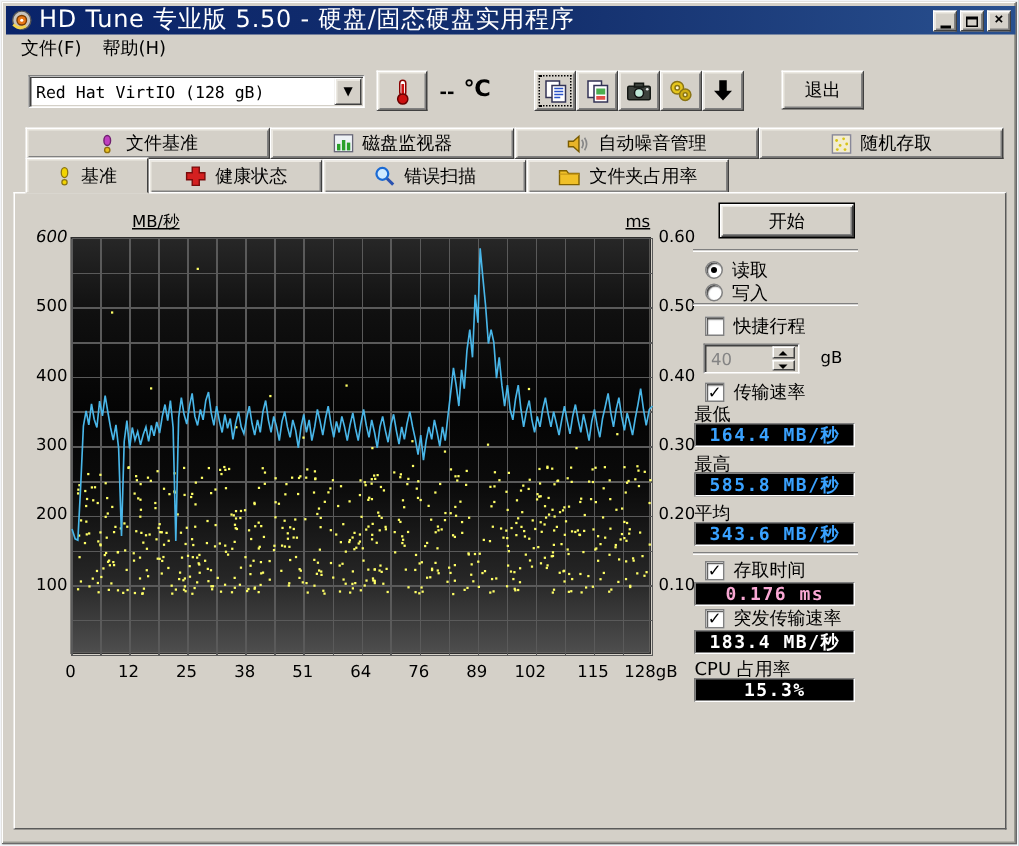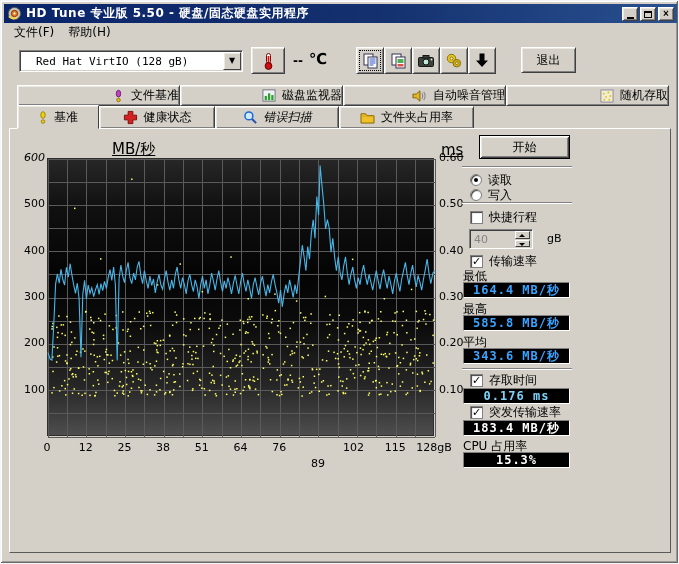--- a/index.html
+++ b/index.html
@@ -6,72 +6,72 @@
   html,body { width:679px; height:564px; overflow:hidden; background:#c8d0dc; }
   body { font-family:"DejaVu Sans", sans-serif; font-size:12px; color:#000; }
 
   .window { position:relative; width:679px; height:564px; background:#d4d0c8;
             border:1px solid #f2f4f8; box-shadow: inset -1px -1px 0 #6a6a6a, inset 1px 1px 0 #ffffff, inset -2px -2px 0 #9a9a92; }
 
   
   .titlebar { position:absolute; left:3px; top:3px; width:673px; height:19px;
               background:linear-gradient(90deg,#0a246a 0%,#14306e 55%,#29508f 100%);
               display:flex; align-items:center; padding:0 3px; gap:4px; }
-  .title-text { color:#fff; font-weight:bold; font-size:12px; white-space:nowrap; overflow:hidden; flex:1; letter-spacing:0.5px; }
+  .title-text { color:#fff; font-weight:normal; font-size:16px; white-space:nowrap; overflow:hidden; flex:1; letter-spacing:0.5px; }
   .winbtns { display:flex; gap:2px; }
   .winbtn { width:16px; height:14px; background:#d4d0c8; border:1px solid;
             border-color:#fff #404040 #404040 #fff; box-shadow:inset 1px 1px 0 #ece9e2, inset -1px -1px 0 #808080;
             font-size:9px; line-height:11px; text-align:center; font-weight:bold; cursor:default; padding:0; }
   .glyph-min { display:block; width:7px; height:2px; background:#000; margin:8px auto 0; }
   .glyph-max { display:block; width:8px; height:7px; border:1px solid #000; border-top:2px solid #000; margin:2px auto 0; }
   .glyph-close { font-size:10px; line-height:12px; }
 
   
   .menubar { position:absolute; left:3px; top:22px; width:673px; height:19px; display:flex; align-items:center; padding-left:3px; }
   .menu-item { padding:2px 7px; }
 
   
   .toolbar { position:absolute; left:3px; top:41px; width:673px; height:40px; }
   .combo { position:absolute; left:15px; top:8px; width:224px; height:22px; background:#fff;
            border:1px solid; border-color:#808080 #fff #fff #808080; box-shadow:inset 1px 1px 0 #404040, inset -1px -1px 0 #d4d0c8;
            display:flex; align-items:center; }
-  .combo-text { flex:1; font-family:"DejaVu Sans Mono", monospace; font-size:11px; padding:0 16px; white-space:nowrap; overflow:hidden; }
+  .combo-text { flex:1; font-family:"DejaVu Sans Mono", monospace; font-size:11px; padding:0 4px; white-space:nowrap; overflow:hidden; }
   .combo-btn { width:18px; height:18px; margin-right:1px; background:#d4d0c8; border:1px solid; border-color:#fff #404040 #404040 #fff;
                box-shadow:inset 1px 1px 0 #ece9e2; font-size:8px; text-align:center; line-height:16px; color:#000; }
   .tbtn { position:absolute; top:5px; width:28px; height:27px; background:#d4d0c8; border:1px solid;
           border-color:#fff #404040 #404040 #fff; box-shadow:inset 1px 1px 0 #ece9e2, inset -1px -1px 0 #808080;
           display:flex; align-items:center; justify-content:center; padding:0; }
   .tbtn.focused { outline:1px dotted #000; outline-offset:-4px; }
   .temp-val { position:absolute; left:289px; top:12px; font-weight:bold; }
   .temp-unit { position:absolute; left:305px; top:8px; font-weight:bold; font-size:15px; }
   .exit-btn { position:absolute; left:517px; top:5px; width:55px; height:26px; background:#d4d0c8; border:1px solid;
               border-color:#fff #404040 #404040 #fff; box-shadow:inset 1px 1px 0 #ece9e2, inset -1px -1px 0 #808080; font-size:12px; }
 
   
   .tabrow { position:absolute; left:16px; width:652px; display:flex; }
   .tabrow1 { top:84px; height:21px; }
   .tabrow2 { top:105px; height:23px; }
   .tab { background:#d4d0c8; border:1px solid; border-color:#fff #404040 #404040 #fff;
          box-shadow:inset 1px 1px 0 #ece9e2, inset -1px -1px 0 #808080;
          display:flex; align-items:center; justify-content:center; gap:6px; font-size:12px; white-space:nowrap; overflow:hidden; }
-  .tabrow1 .tab { flex:1;justify-content:flex-end; }
+  .tabrow1 .tab { flex:1; }
   .tab.active { border-bottom:1px solid #d4d0c8; box-shadow:inset 1px 1px 0 #ece9e2; height:24px; margin-top:-1px; z-index:4; position:relative; }
-  .t2a{width:82px;} .t2b{width:118px;} .t2c{width:116px;} .t2d{width:124px;font-style:italic;} .t2e{width:135px;} .t2f{width:85px;}
+  .t2a{width:82px;} .t2b{width:118px;} .t2c{width:116px;} .t2d{width:136px;} .t2e{width:135px;} .t2f{width:85px;}
   .tab svg { flex:none; }
 
   
   .content-panel { position:absolute; left:8px; top:127px; width:662px; height:425px; background:#d4d0c8;
                    border:1px solid; border-color:#ffffff #5a5a5a #5a5a5a #ffffff; }
 
   
   .plot { position:absolute; left:46px; top:157px; width:387px; height:278px;
           background:linear-gradient(180deg,#272727 0%,#101010 18%,#040404 42%,#0b0b0b 60%,#262626 82%,#4e4e4e 100%);
           border:1px solid #2e2e2e; }
   .plot svg { position:absolute; left:0; top:0; overflow:visible; }
-  .axis-unit { position:absolute; font-size:15px; text-decoration:underline; color:#000;margin-left:24px; }
+  .axis-unit { position:absolute; font-size:11px; text-decoration:underline; color:#000; }
   .unit-left { left:87px; top:139px; }
   .unit-right { left:416px; top:140px; }
   .ytickL { position:absolute; left:8px; width:36px; text-align:right; font-size:11px; }
   .ytickR { position:absolute; left:438px; width:36px; text-align:left; font-size:11px; }
   .xtick  { position:absolute; top:440px; width:40px; text-align:center; font-size:11px; }
 
   
   .start-btn { position:absolute; left:478px; top:134px; width:91px; height:24px; background:#d4d0c8;
                border:1px solid #000; box-shadow:inset 1px 1px 0 #fff, inset -1px -1px 0 #404040, inset 2px 2px 0 #ece9e2, inset -2px -2px 0 #808080;
                font-size:12px; }
@@ -90,21 +90,21 @@
   .spin-btns { width:15px; height:16px; display:flex; flex-direction:column; gap:1px; margin-right:2px; }
   .spin-btn { flex:1; background:#d4d0c8; border:1px solid; border-color:#fff #404040 #404040 #fff; position:relative; }
   .spin-btn i { position:absolute; left:3px; border-left:3px solid transparent; border-right:3px solid transparent; }
   .spin-up i { top:2px; border-bottom:3px solid #000; }
   .spin-dn i { top:2px; border-top:3px solid #000; }
   .gb-label { position:absolute; left:546px; top:231px; font-size:11px; }
   .stat-label { position:absolute; left:462px; font-size:12px; }
   .lcd { position:absolute; left:462px; width:107px; height:16px; background:#000; border:1px solid;
          border-color:#808080 #fff #fff #808080; font-family:"DejaVu Sans Mono", monospace; font-weight:bold;
          font-size:12px; line-height:14px; text-align:center; letter-spacing:1px; }
-  .lcd-blue { color:#3aa2ff; } .lcd-yellow { color:#7dd3fc; } .lcd-white { color:#ffffff; }
+  .lcd-blue { color:#3aa2ff; } .lcd-yellow { color:#f9a8d4; } .lcd-white { color:#ffffff; }
   .lbl-min{top:267px;} .lcd-min{top:281px;}
   .lbl-max{top:300px;text-align:right;} .lcd-max{top:314px;}
   .lbl-avg{top:333px;} .lcd-avg{top:347px;}
   .row-read{top:172px;} .row-write{top:187px;} .row-shortstroke{top:209px;} .row-transfer{top:253px;}
   .row-access{top:372px;} .lcd-access{top:387px;}
   .row-burst{top:404px;} .lcd-burst{top:419px;}
   .lbl-cpu{top:437px;} .lcd-cpu{top:451px;}
 </style>
 </head>
 <body>
@@ -951,21 +951,21 @@
       <div class="ytickR" style="top: 289px;">0.30</div>
       <div class="ytickR" style="top: 335.333px;">0.20</div>
       <div class="ytickR" style="top: 381.667px;">0.10</div>
       <div class="xtick" style="top: 440px; left: 26px;">0</div>
       <div class="xtick" style="top: 440px; left: 64.7px;">12</div>
       <div class="xtick" style="top: 440px; left: 103.4px;">25</div>
       <div class="xtick" style="top: 440px; left: 142.1px;">38</div>
       <div class="xtick" style="top: 440px; left: 180.8px;">51</div>
       <div class="xtick" style="top: 440px; left: 219.5px;">64</div>
       <div class="xtick" style="top: 440px; left: 258.2px;">76</div>
-      <div class="xtick" style="top: 440px; left: 296.9px; margin-top: 16px;">89</div>
+      <div class="xtick" style="top: 440px; left: 296.9px;">89</div>
       <div class="xtick" style="top: 440px; left: 323px; text-align: right;">102</div>
       <div class="xtick" style="top: 440px; left: 374.3px;">115</div>
       <div class="xtick" style="top: 440px; left: 413px;">128gB</div>
     </div>
 
   <button class="start-btn">开始</button>
   <div class="sep sep1"></div>
 
   <div class="ctl-row row-read">
     <span class="radio">

